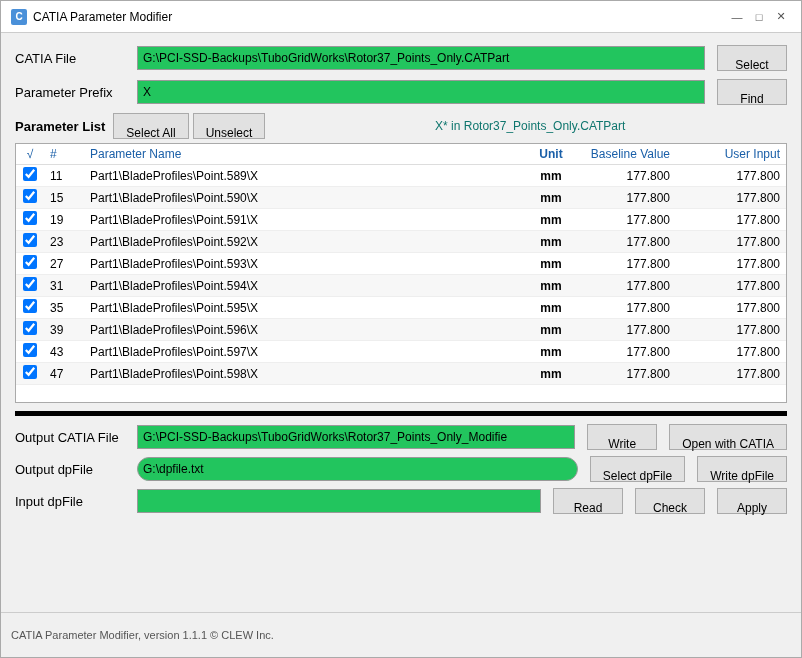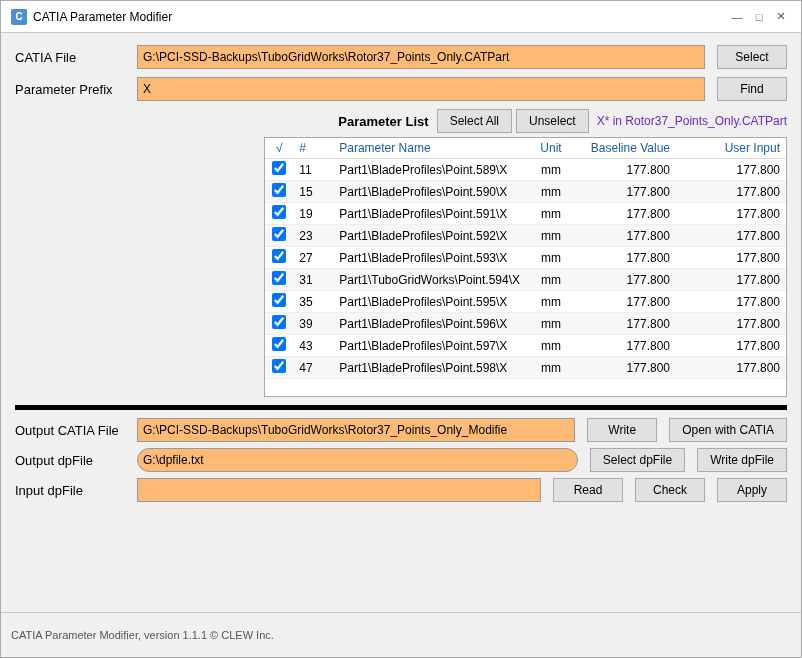--- a/index.html
+++ b/index.html
@@ -88,54 +88,53 @@
       font-weight: normal;
       color: #000;
     }
 
     input[type="text"] {
       flex: 1;
       height: 24px;
       border: 1px solid #999;
       padding: 2px 5px;
       font-size: 12px;
-      background: #fdba74;
+      background: #22c55e;
       outline: none;
     }
 
     .btn {
       height: 24px;
       min-width: 70px;
-      padding: 4px 12px;
+      padding: 12px 12px;
       border: 1px solid #aaa;
       background: #e1e1e1;
       cursor: pointer;
       font-size: 12px;
       white-space: nowrap;
     }
 
     .param-list-section {
       display: flex;
       flex-direction: column;
       gap: 4px;
-      align-items: flex-end;
     }
     .param-list-header {
       display: flex;
       align-items: center;
       gap: 8px;
     }
     .param-list-title {
       font-weight: bold;
       font-size: 13px;
     }
     .param-filter-text {
       flex: 1;
       text-align: center;
-      color: #6d28d9;
+      color: #0f766e;
       font-size: 12px;
     }
     .param-list-controls {
       display: flex;
       gap: 4px;
     }
 
     .table-wrapper {
       border: 1px solid #aaa;
       overflow-y: scroll;
@@ -168,21 +167,21 @@
     .checkbox-cell {
       text-align: center;
       width: 28px;
     }
     .cb {
       width: 14px;
       height: 14px;
       cursor: pointer;
     }
     .num-col { width: 40px; }
-    .unit-col { width: 50px; text-align: center; }
+    .unit-col { width: 50px; text-align: center; font-weight: bold; }
     .baseline-col { width: 100px; text-align: right; }
     .userinput-col { width: 110px; text-align: right; }
 
     .output-section {
       display: flex;
       flex-direction: column;
       gap: 6px;
       border-top: 5px solid #000000;
       padding-top: 8px;
     }
@@ -300,21 +299,21 @@
       <td>Part1\BladeProfiles\Point.593\X</td>
       <td class="unit-col">mm</td>
       <td class="baseline-col right">177.800</td>
       <td class="userinput-col right">177.800</td>
     </tr>
               <tr>
       <td class="checkbox-cell">
         <input type="checkbox" class="cb" checked="" style="">
       </td>
       <td class="num-col">31</td>
-      <td>Part1\TuboGridWorks\Point.594\X</td>
+      <td>Part1\BladeProfiles\Point.594\X</td>
       <td class="unit-col">mm</td>
       <td class="baseline-col right">177.800</td>
       <td class="userinput-col right">177.800</td>
     </tr>
               <tr>
       <td class="checkbox-cell">
         <input type="checkbox" class="cb" checked="" style="">
       </td>
       <td class="num-col">35</td>
       <td>Part1\BladeProfiles\Point.595\X</td>

